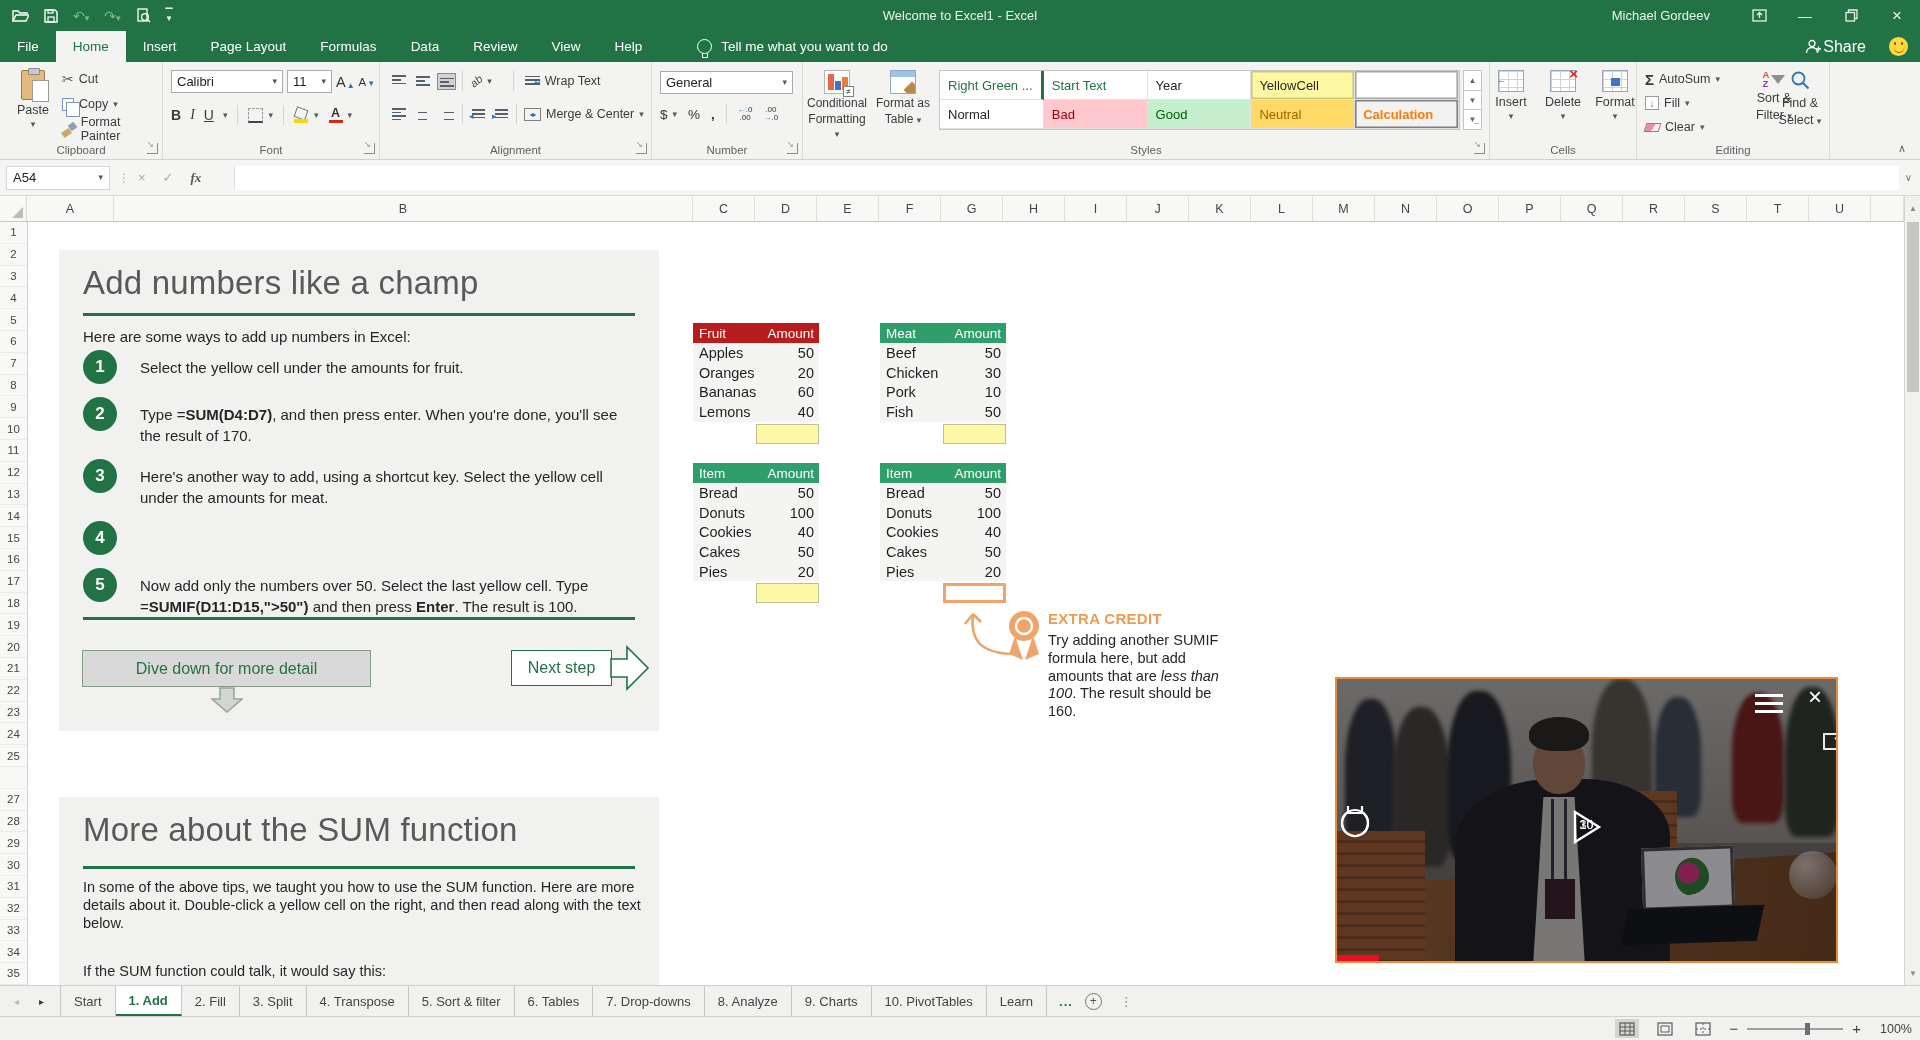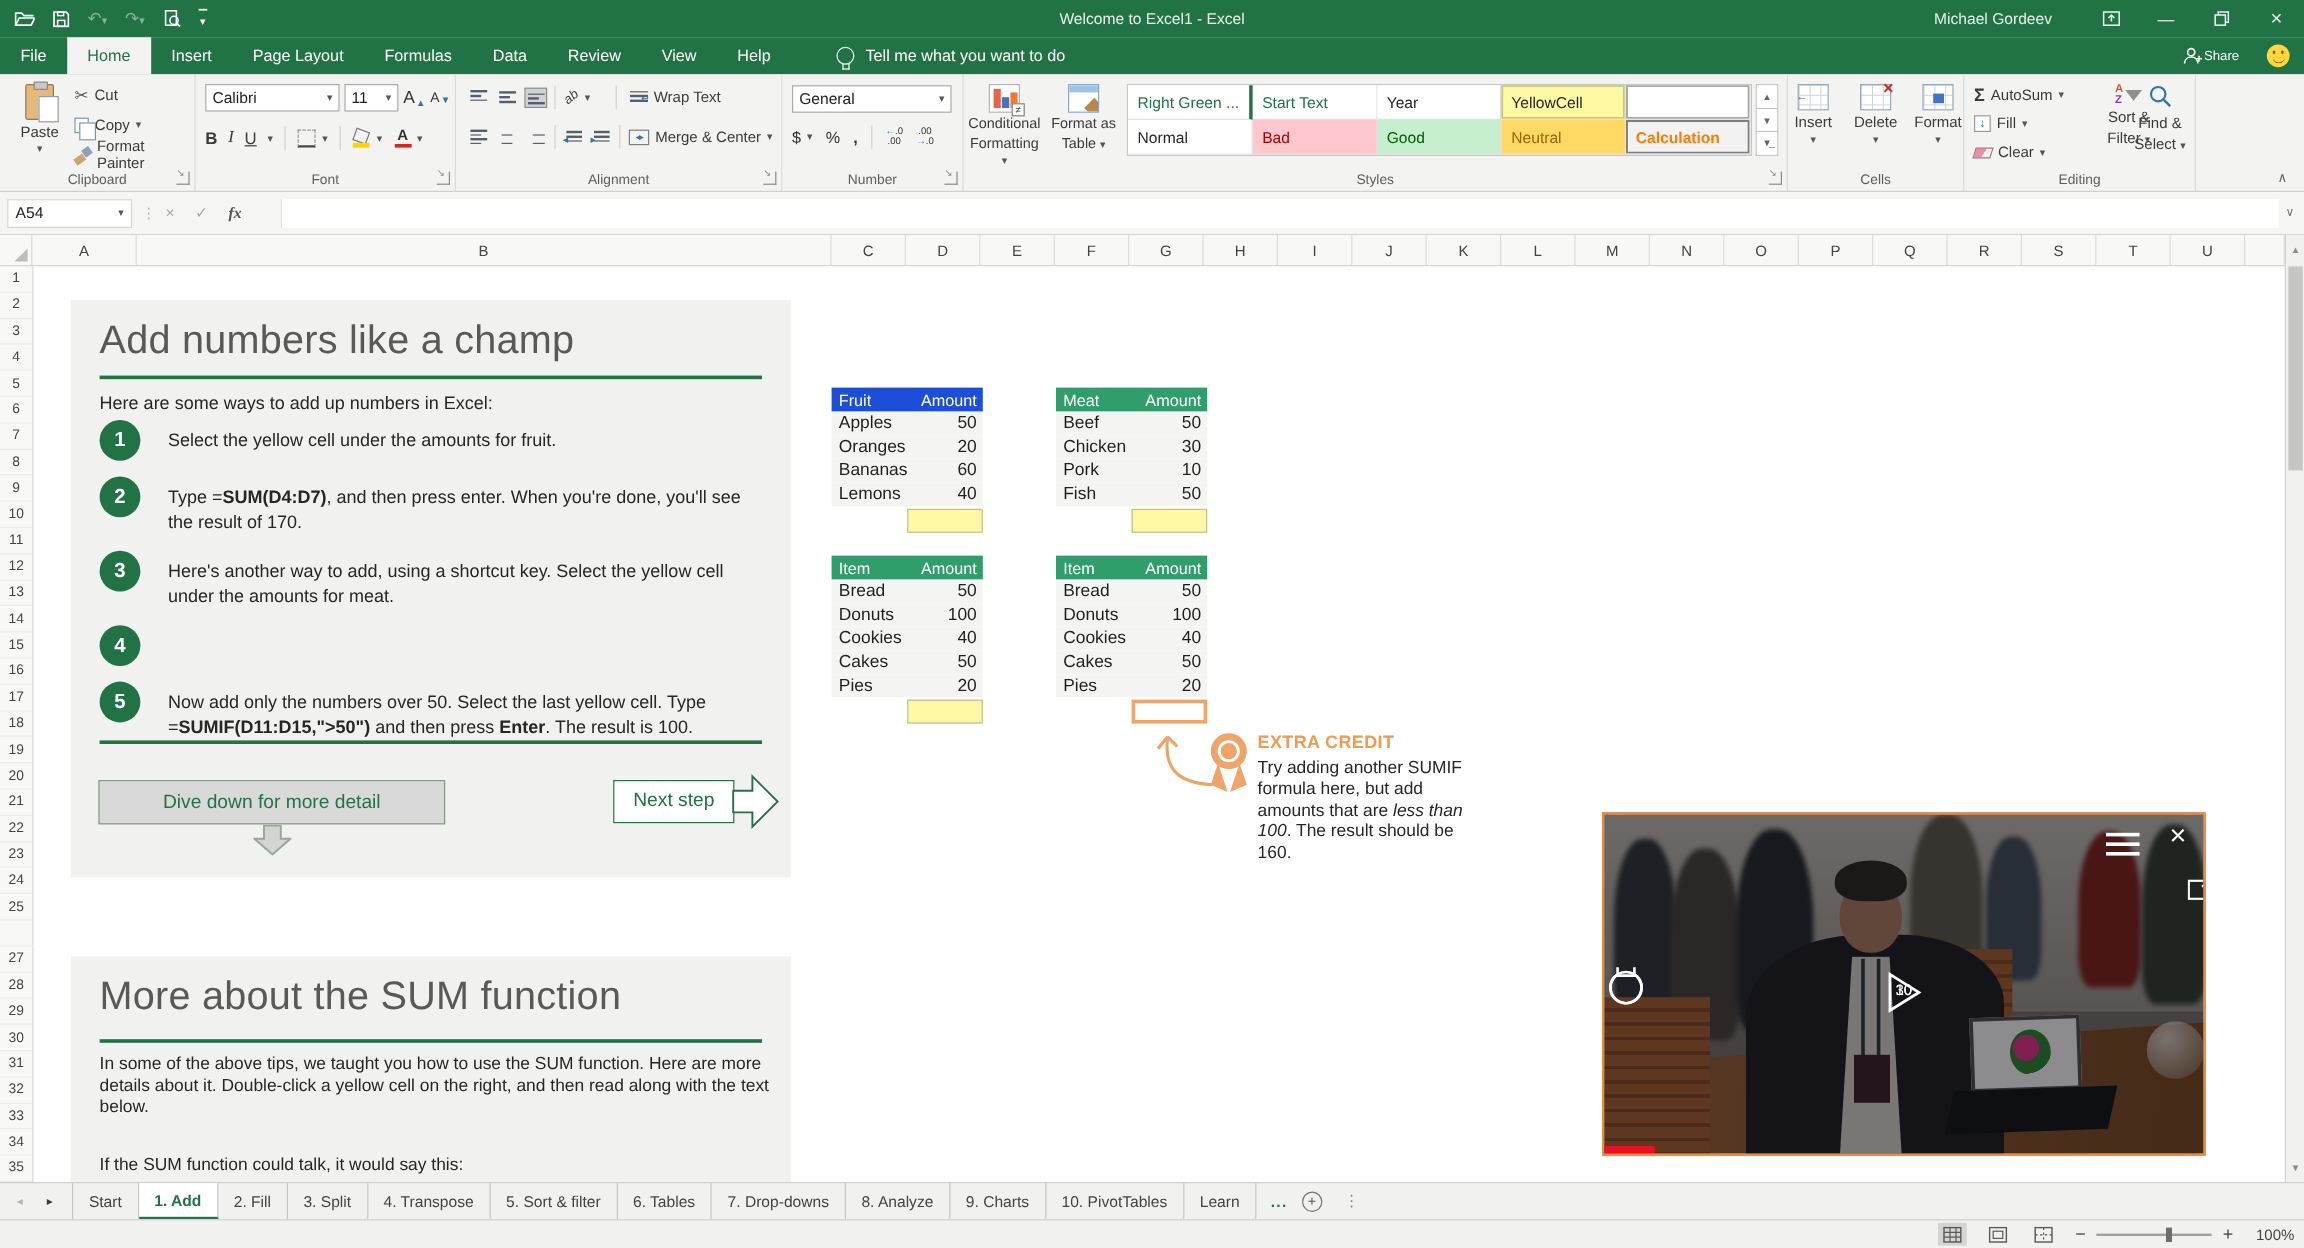--- a/index.html
+++ b/index.html
@@ -15,21 +15,21 @@
 .tb-right{position:absolute;right:0;top:0;height:31px;display:flex;align-items:center}
 .tb-user{font-size:13px;color:#e9f1ec;margin-right:26px}
 .winbtn{width:46px;height:31px;display:flex;align-items:center;justify-content:center;color:#e9f1ec;font-size:14px}
 
 .tabrow{position:absolute;left:0;top:31px;width:1920px;height:31px;background:#217346;display:flex;align-items:stretch}
 .rtab{padding:0 17px;display:flex;align-items:center;font-size:13.5px;color:#fff}
 .rtab.active{background:#f3f3f1;color:#217346}
 .tellme{display:flex;align-items:center;gap:9px;color:#fff;font-size:13.5px;margin-left:38px}
 .bulb{width:15px;height:15px;border:1.4px solid #fff;border-radius:50%;position:relative}
 .bulb:after{content:"";position:absolute;left:4px;bottom:-5px;width:4px;height:4px;border-left:1.4px solid #fff;border-right:1.4px solid #fff;border-bottom:1.4px solid #fff}
-.share{position:absolute;right:54px;top:0;height:31px;display:flex;align-items:center;gap:2px;color:#fff;font-size:11px}
+.share{position:absolute;right:54px;top:0;height:31px;display:flex;align-items:center;gap:2px;color:#fff;font-size:16px}
 .smiley{position:absolute;right:12px;top:6px;width:19px;height:19px;border-radius:50%;background:#ffd83b;position:absolute}
 .smiley i{position:absolute;top:5px;width:2.6px;height:2.6px;background:#7a5b00;border-radius:50%}
 .smiley i.l{left:4.6px}.smiley i.r{right:4.6px}
 .smiley u{position:absolute;left:4.5px;bottom:3.5px;width:10px;height:5px;border-bottom:1.6px solid #7a5b00;border-radius:0 0 8px 8px}
 
 .ribbon{position:absolute;left:0;top:62px;width:1920px;height:98px;background:#f3f3f1;border-bottom:1px solid #d2d0cc;display:flex;font-size:12.5px;color:#3b3b3b}
 .grp{position:relative;border-right:1px solid #dddbd7;height:97px;flex:0 0 auto}
 .grp-label{position:absolute;left:0;right:0;bottom:3px;text-align:center;font-size:11.5px;color:#5f5f5f}
 .lnch{position:absolute;right:4px;bottom:5px;width:11px;height:11px;border-right:1.4px solid #8a8a8a;border-bottom:1.4px solid #8a8a8a}
 .lnch:after{content:"↘";position:absolute;left:0;top:-3px;font-size:8px;color:#8a8a8a}
@@ -698,21 +698,21 @@
 
     <div class="panel p2">
       <div class="h1">More about the SUM function</div>
       <div class="greenrule" style="top:69px"></div>
       <div class="para" style="top:166px">If the SUM function could talk, it would say this:</div>
       <div class="para" style="top:82px">In some of the above tips, we taught you how to use the SUM function. Here are more details about it. Double-click a yellow cell on the right, and then read along with the text below.</div>
     </div>
 
     <div id="tables-root">
         <div class="sheet-table" style="left: 665px; top: 101px;">
-          <div class="st-head" style="background: #1d4ed8;">
+          <div class="st-head" style="background: #b91c1c;">
             <span>Fruit</span>
             <span>Amount</span>
           </div>
           <div class="st-row">
             <span>Apples</span>
             <span>50</span>
           </div>
           <div class="st-row">
             <span>Oranges</span>
             <span>20</span>

